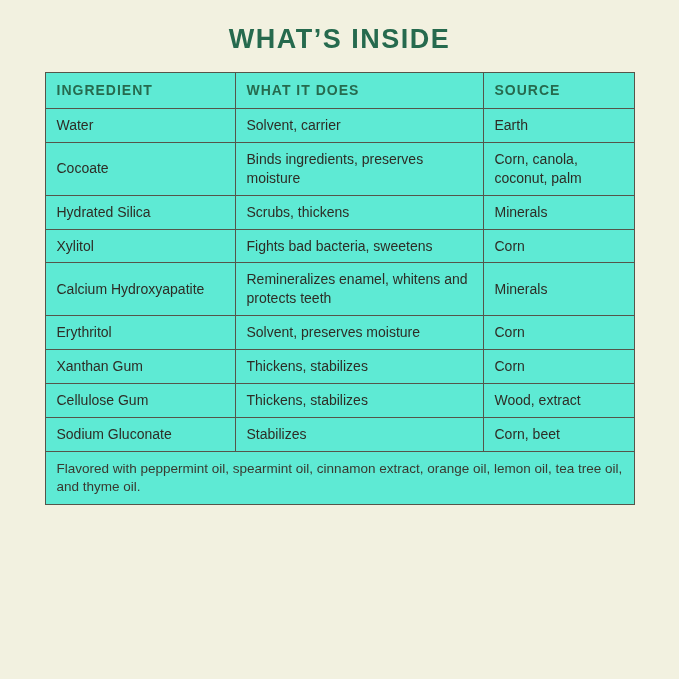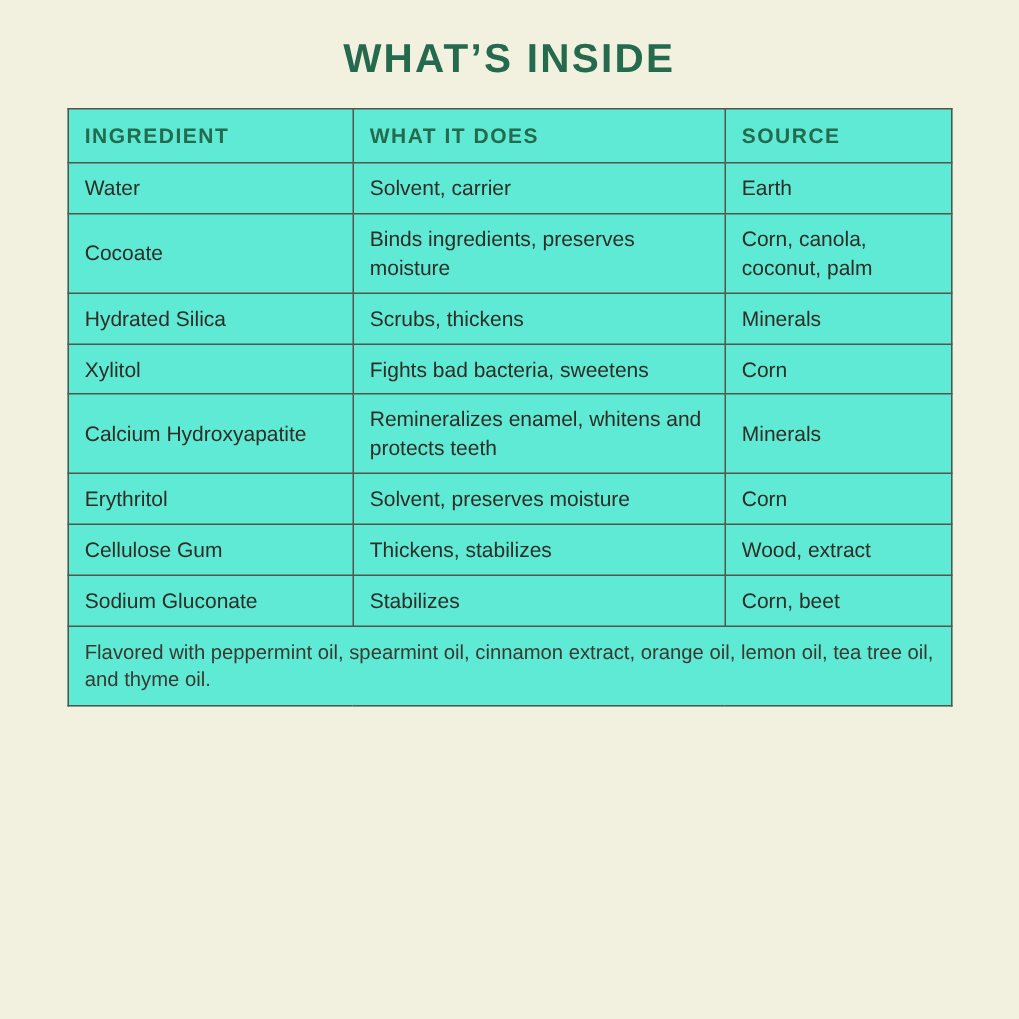--- a/index.html
+++ b/index.html
@@ -111,20 +111,25 @@
           <td>Calcium Hydroxyapatite</td>
           <td>Remineralizes enamel, whitens and protects teeth</td>
           <td>Minerals</td>
         </tr>
         <tr>
           <td>Erythritol</td>
           <td>Solvent, preserves moisture</td>
           <td>Corn</td>
         </tr>
         <tr>
+          <td>Xanthan Gum</td>
+          <td>Thickens, stabilizes</td>
+          <td>Corn</td>
+        </tr>
+        <tr>
           <td>Cellulose Gum</td>
           <td>Thickens, stabilizes</td>
           <td>Wood, extract</td>
         </tr>
         <tr>
           <td>Sodium Gluconate</td>
           <td>Stabilizes</td>
           <td>Corn, beet</td>
         </tr>
       </tbody>

